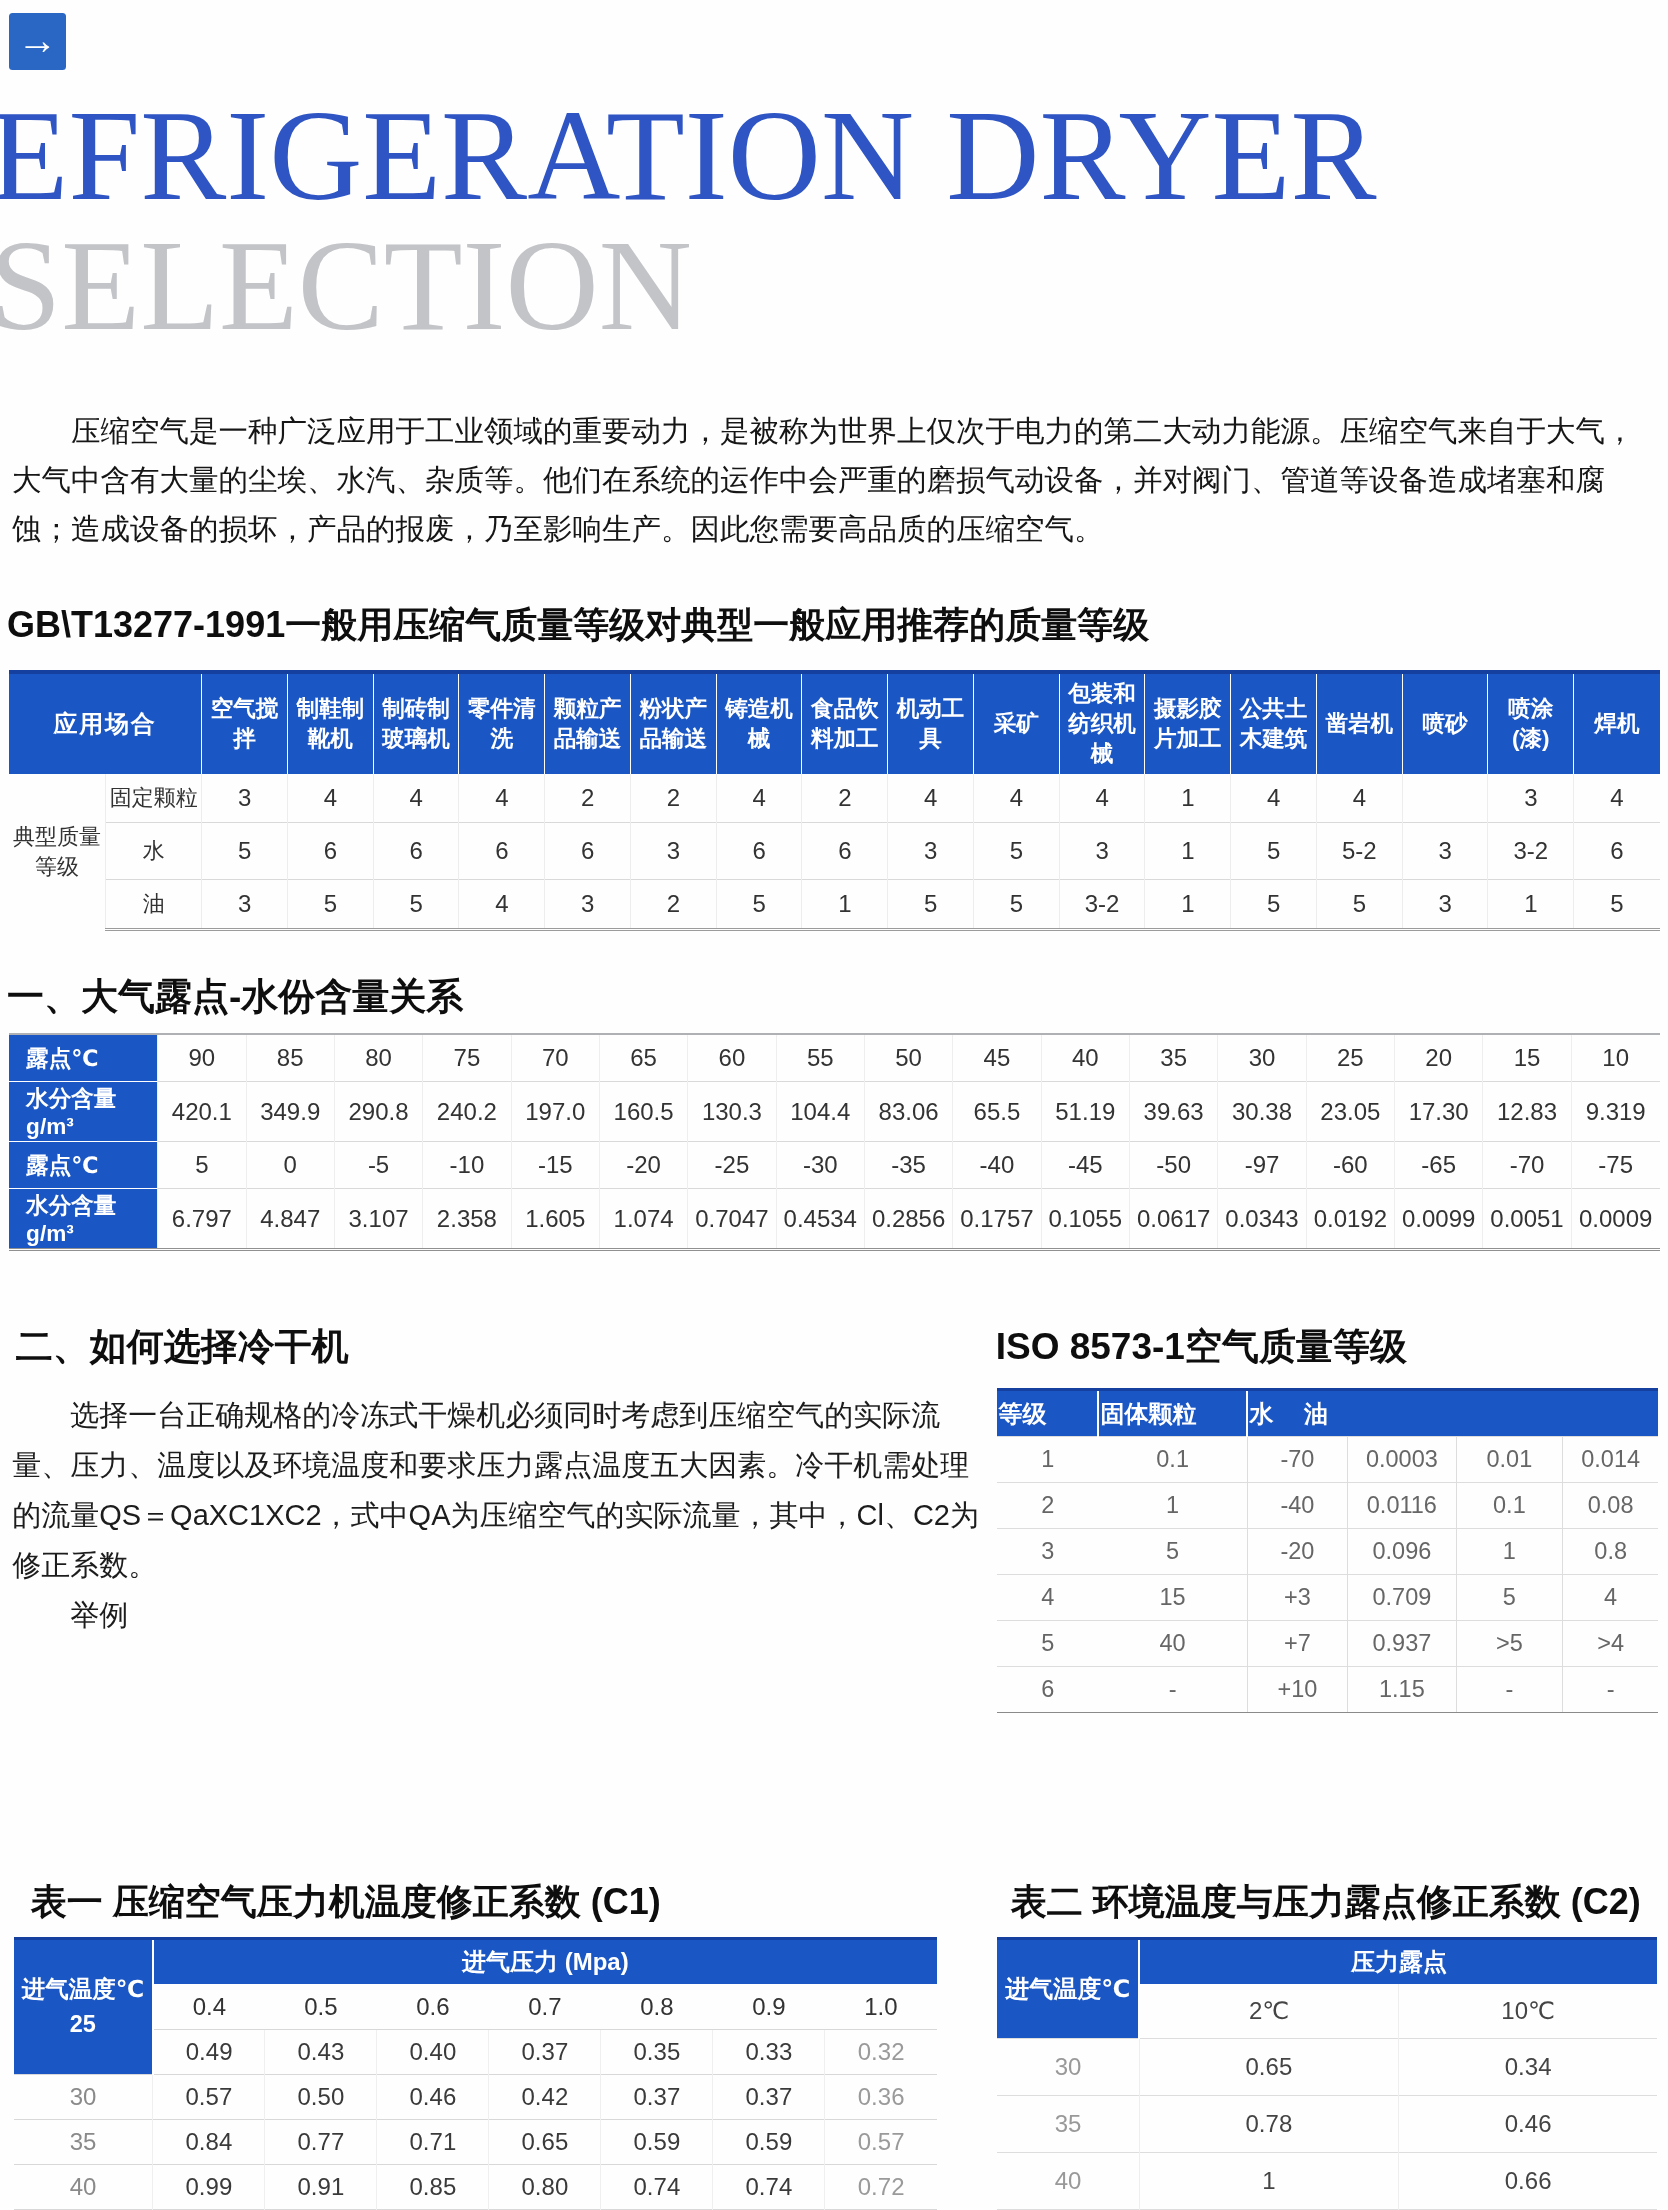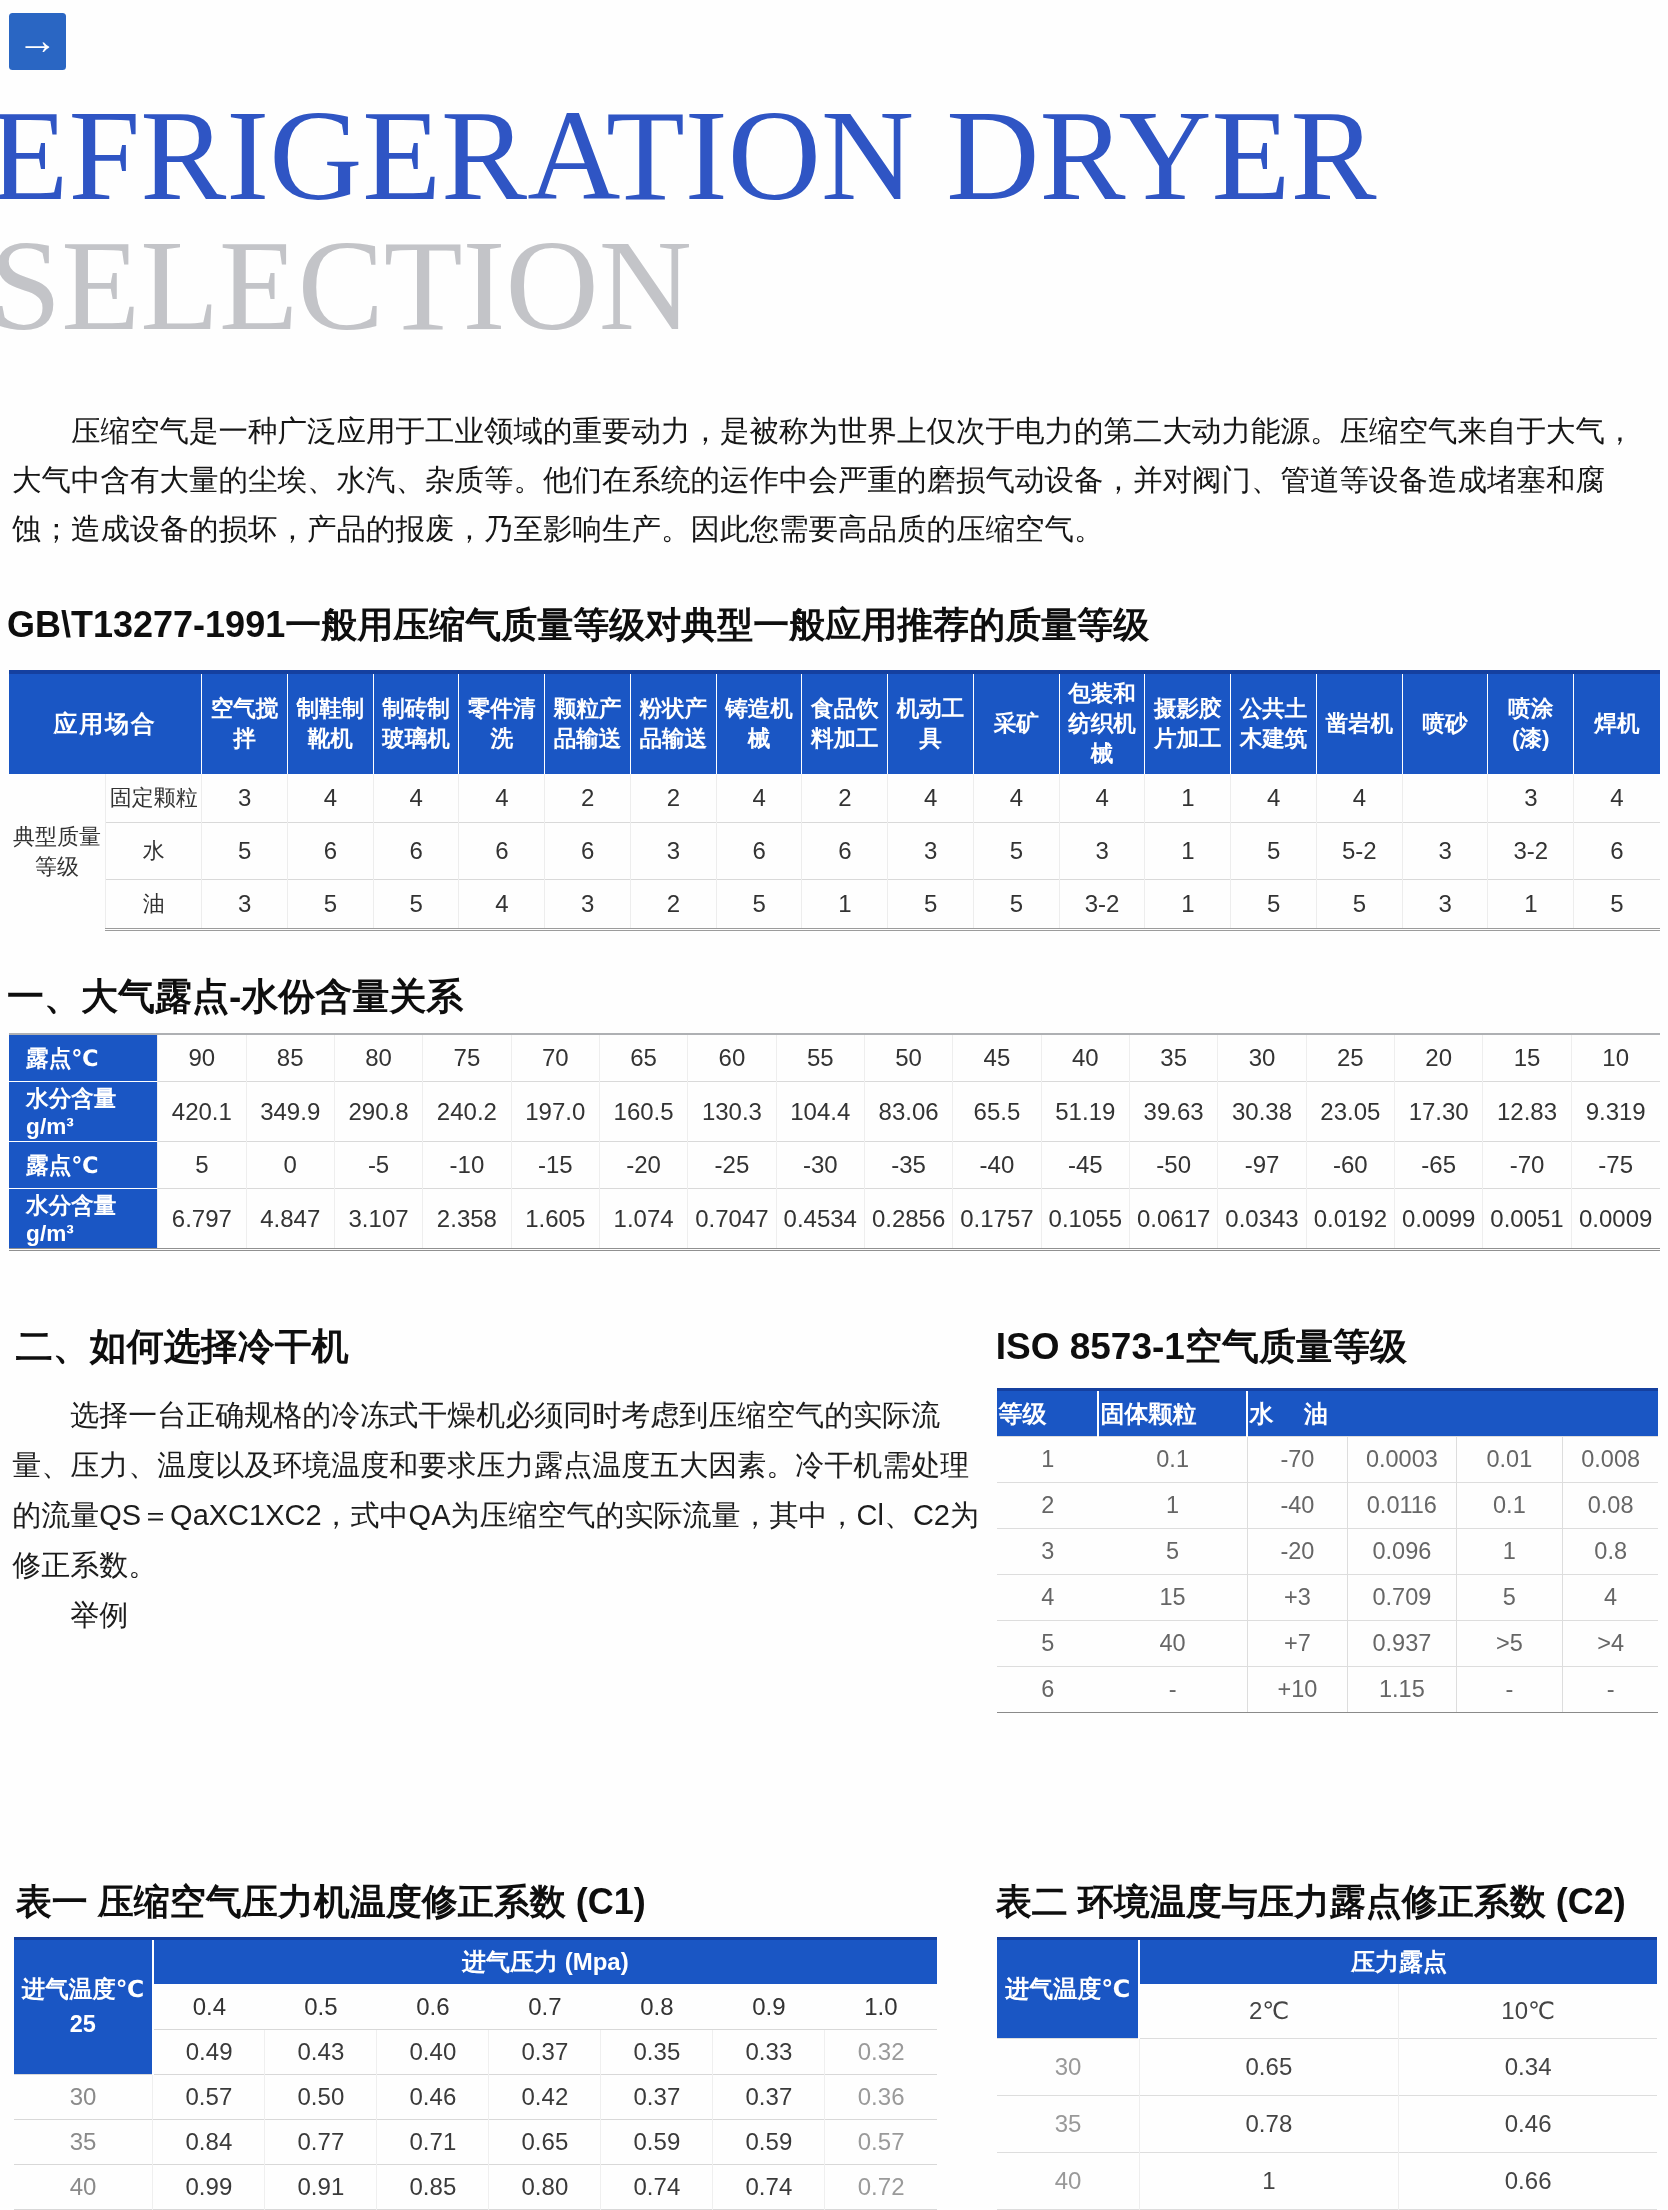--- a/index.html
+++ b/index.html
@@ -65,21 +65,21 @@
   .iso-banner th + th{border-left:2.6px solid #fff;}
   .wo{letter-spacing:12px;}
   .iso-sub{height:45px;text-align:center;font-size:23.5px;color:#777;}
   .iso-val{height:43px;text-align:center;font-size:23.5px;color:#666;}
   .iso-table tr.iso-data td{border-top:0.9px solid #dddddd;}
   .iso-table tr:last-child td{border-bottom:1.7px solid #8a8a8a;}
   .bl{border-left:0.9px solid #dddddd;}
 
   
   .bottom{display:flex;padding:0 8.7px;}
-  .h-tbl{margin:0 0 0 7px;font-size:36px;font-weight:700;line-height:43px;color:#0e0e0e;}
+  .h-tbl{margin:0 0 0 22px;font-size:36px;font-weight:700;line-height:43px;color:#0e0e0e;}
 
   .c1-table{width:923px;margin:14px 0 0 5.2px;}
   .c1-corner{background:#1a56c4;color:#fff;text-align:center;vertical-align:middle;font-size:23.5px;font-weight:600;
       border-right:2.6px solid #fff;border-top:3.5px solid #15409f;line-height:1.5;}
   .c1-banner{background:#1a56c4;color:#fff;text-align:center;font-size:24px;font-weight:600;height:42px;border-top:3.5px solid #15409f;}
   .c1-sub td{height:43px;}
   .c1-p{text-align:center;font-size:24px;color:#333;}
   .c1-data td{height:42px;border-top:0.9px solid #d8d8d8;}
   .c1-t{text-align:center;font-size:24px;color:#8a8a8a;}
   .c1-v{text-align:center;font-size:24px;color:#3a3a3a;border-left:0.9px solid #efefef;}
@@ -317,21 +317,21 @@
             <th>等级</th>
             <th>固体颗粒</th>
             <th class="wo" colspan="4">水  油</th>
           </tr>
         <tr class="iso-data">
               <td class="iso-val">1</td>
               <td class="iso-val">0.1</td>
               <td class="iso-val bl">-70</td>
               <td class="iso-val bl">0.0003</td>
               <td class="iso-val bl">0.01</td>
-              <td class="iso-val bl">0.008</td>
+              <td class="iso-val bl">0.014</td>
             </tr>
             <tr class="iso-data">
               <td class="iso-val">2</td>
               <td class="iso-val">1</td>
               <td class="iso-val bl">-40</td>
               <td class="iso-val bl">0.0116</td>
               <td class="iso-val bl">0.1</td>
               <td class="iso-val bl">0.08</td>
             </tr>
             <tr class="iso-data">

